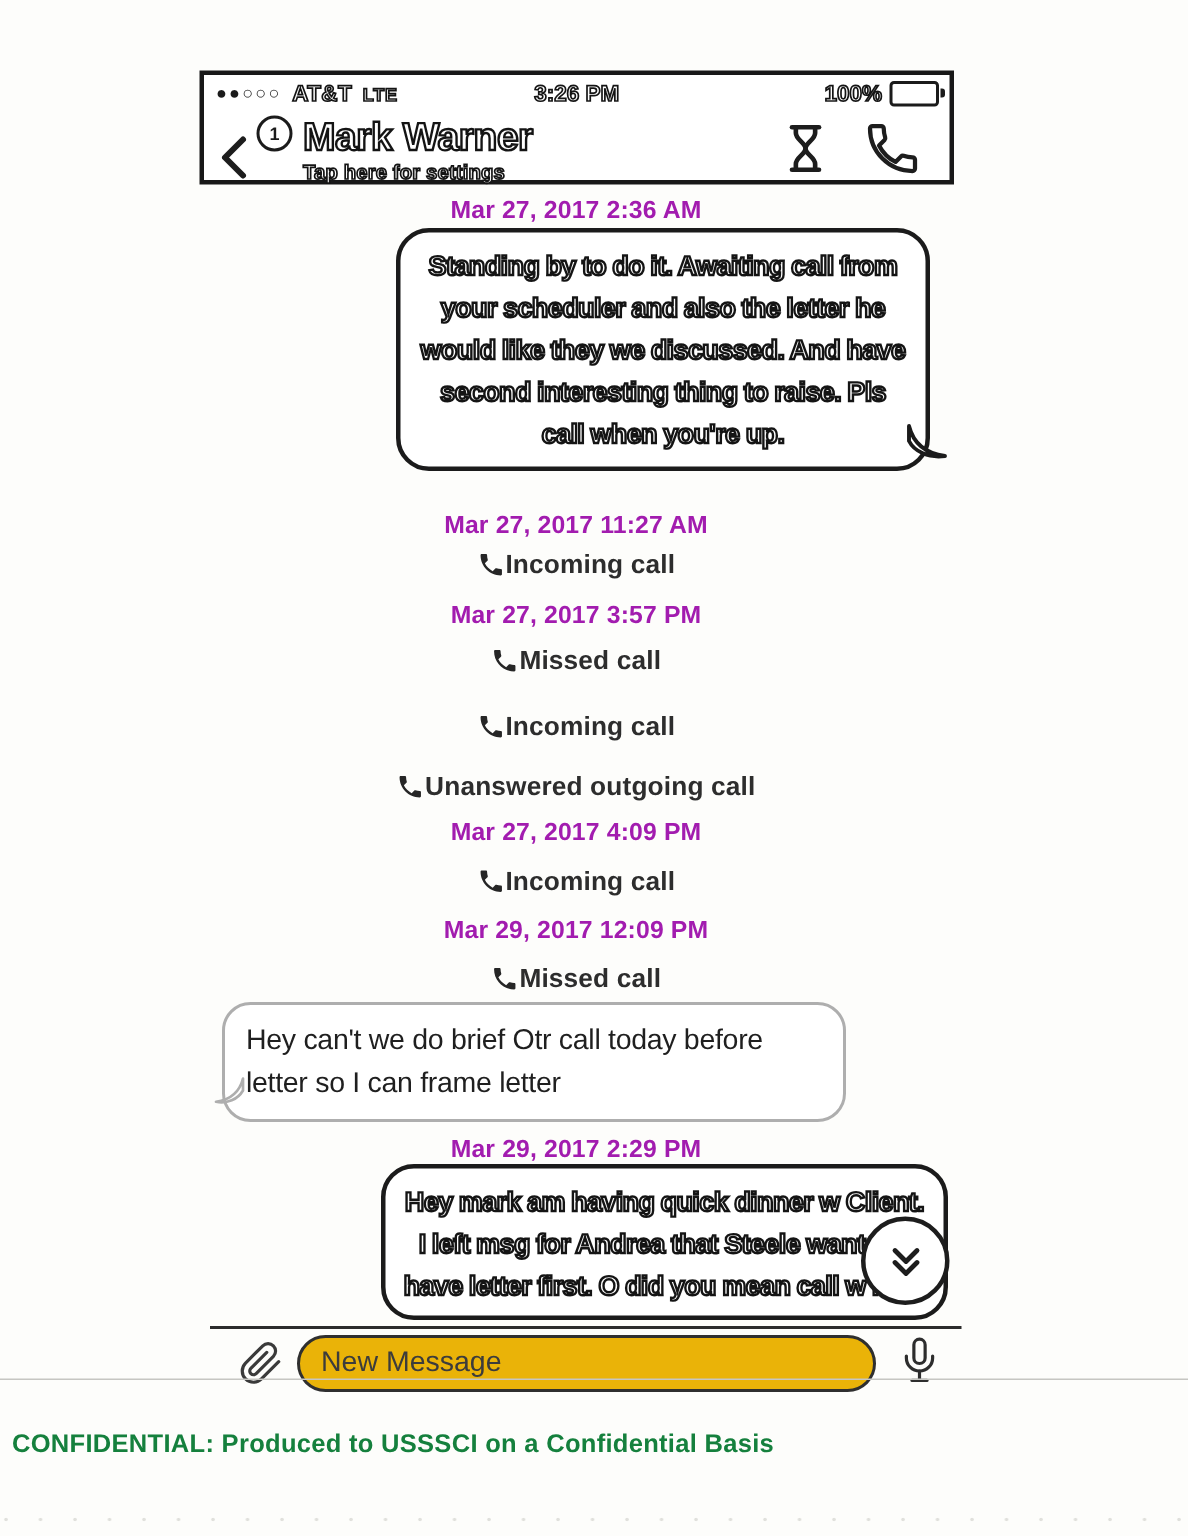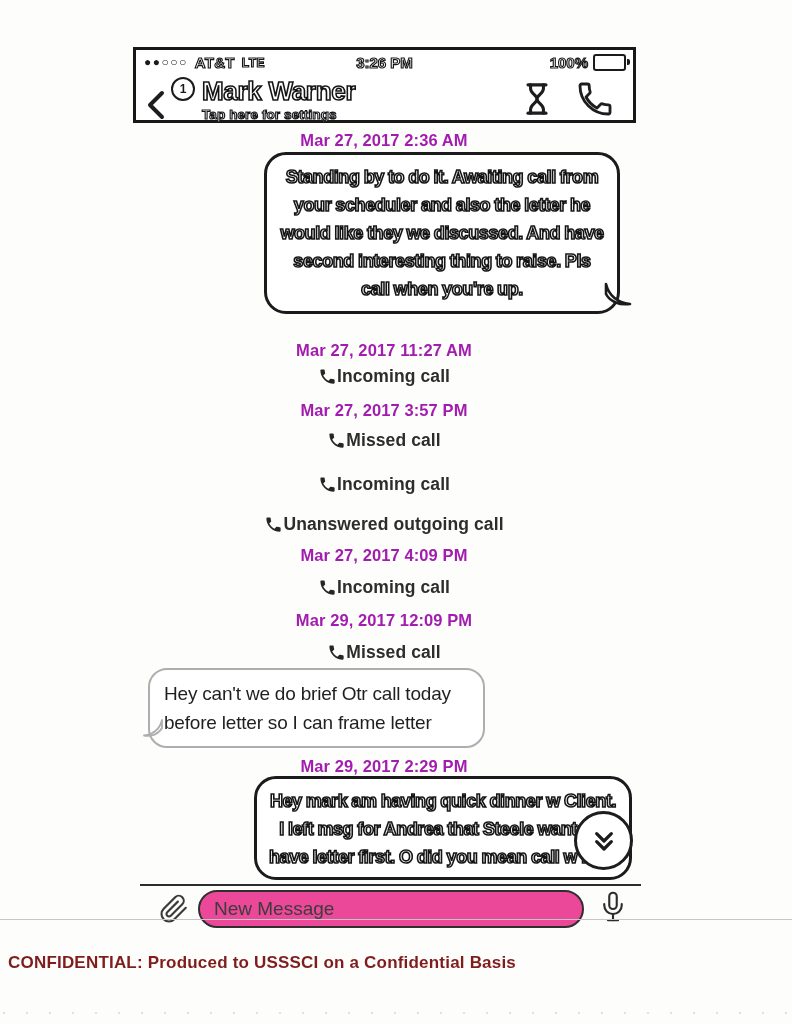--- a/index.html
+++ b/index.html
@@ -62,21 +62,21 @@
   .sent .msg-text { display:block;text-align:center; }
   .i1 { top:152px; right:15px; width:356px; }
   .i14 { top:776px; right:3px; width:378px; height:104px; overflow:hidden; }
   .tail-sent { position:absolute; right:-15px; bottom:-4px; }
 
   .received {
     border:2px solid #aeaeae; border-radius:19px;
     padding:9px 14px; font-size:19px; line-height:29px;
     letter-spacing:-0.2px; color:#1f1f1f; text-align:left;
   }
-  .i12 { top:668px; left:15px; width:337px; }
+  .i12 { top:668px; left:15px; width:416px; }
   .tail-recv { position:absolute; left:-8px; bottom:0px; }
 
   .i0 { top:131px; } .i2 { top:341px; } .i3 { top:366px; }
   .i4 { top:401px; } .i5 { top:430px; } .i6 { top:474px; }
   .i7 { top:514px; } .i8 { top:546px; } .i9 { top:577px; }
   .i10 { top:611px; } .i11 { top:642px; } .i13 { top:757px; }
 
   
   .scroll-btn {
     position:absolute; left:574px; top:811px; width:53px; height:53px;
@@ -84,31 +84,31 @@
     display:flex; align-items:center; justify-content:center; cursor:pointer;
   }
 
   
   .composer { position:absolute; left:0; top:884px; width:792px; height:66px; background:#fdfdfb; }
   .composer-topline { position:absolute; left:140px; top:0; width:501px; height:2px; background:#2c2c2c; }
   .scan-line { position:absolute; left:0; top:35px; width:792px; height:1px; background:#c6c6c2; }
   .attach-icon { position:absolute; left:159px; top:10px; }
   .msg-input {
     position:absolute; left:198px; top:6px; width:386px; height:38px;
-    border:2px solid #2f2f2f; border-radius:19px; background:#ec4899;
+    border:2px solid #2f2f2f; border-radius:19px; background:#eab308;
     box-sizing:border-box; padding:0 14px; font-family:"Liberation Sans", sans-serif;
     font-size:19px; color:#3c3c3c; outline:none;
   }
   .msg-input::placeholder { color:#3c3c3c; opacity:1; }
   .mic-icon { position:absolute; left:598px; top:6px; }
 
   
   .footer {
     position:absolute; left:8px; top:953px;
-    font-size:17px; font-weight:700; color:#7f1d1d; letter-spacing:0.2px;
+    font-size:17px; font-weight:700; color:#15803d; letter-spacing:0.2px;
   }
   .scan-noise {
     position:absolute; left:0; top:1004px; width:792px; height:20px; opacity:0.55;
     background:
       repeating-radial-gradient(circle at 4px 9px, #c9c9c3 0 0.9px, transparent 1.4px 100%);
     background-size:23px 14px;
   }
 </style>
 </head>
 <body>

